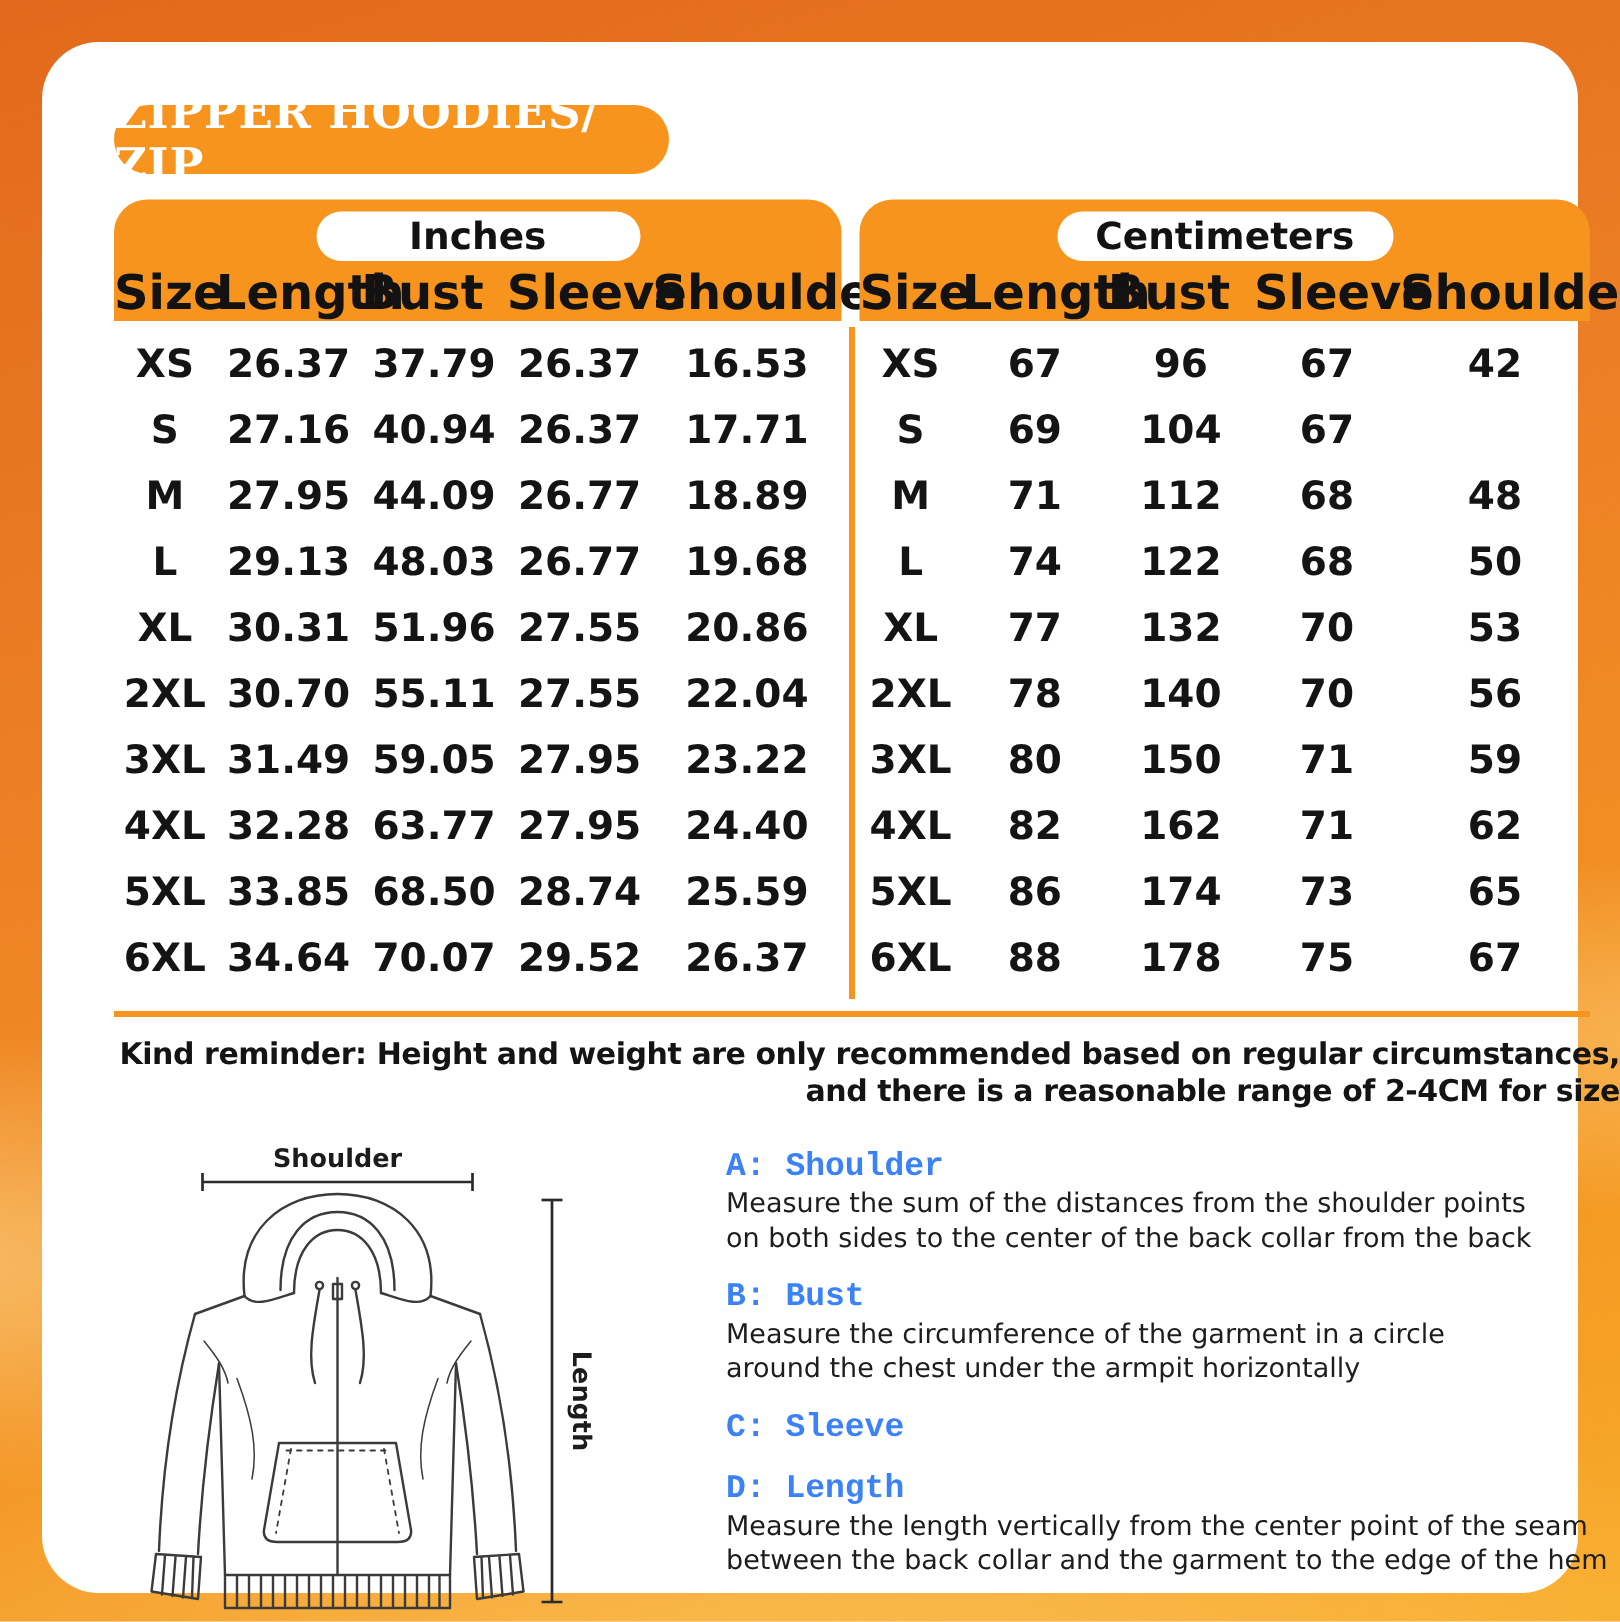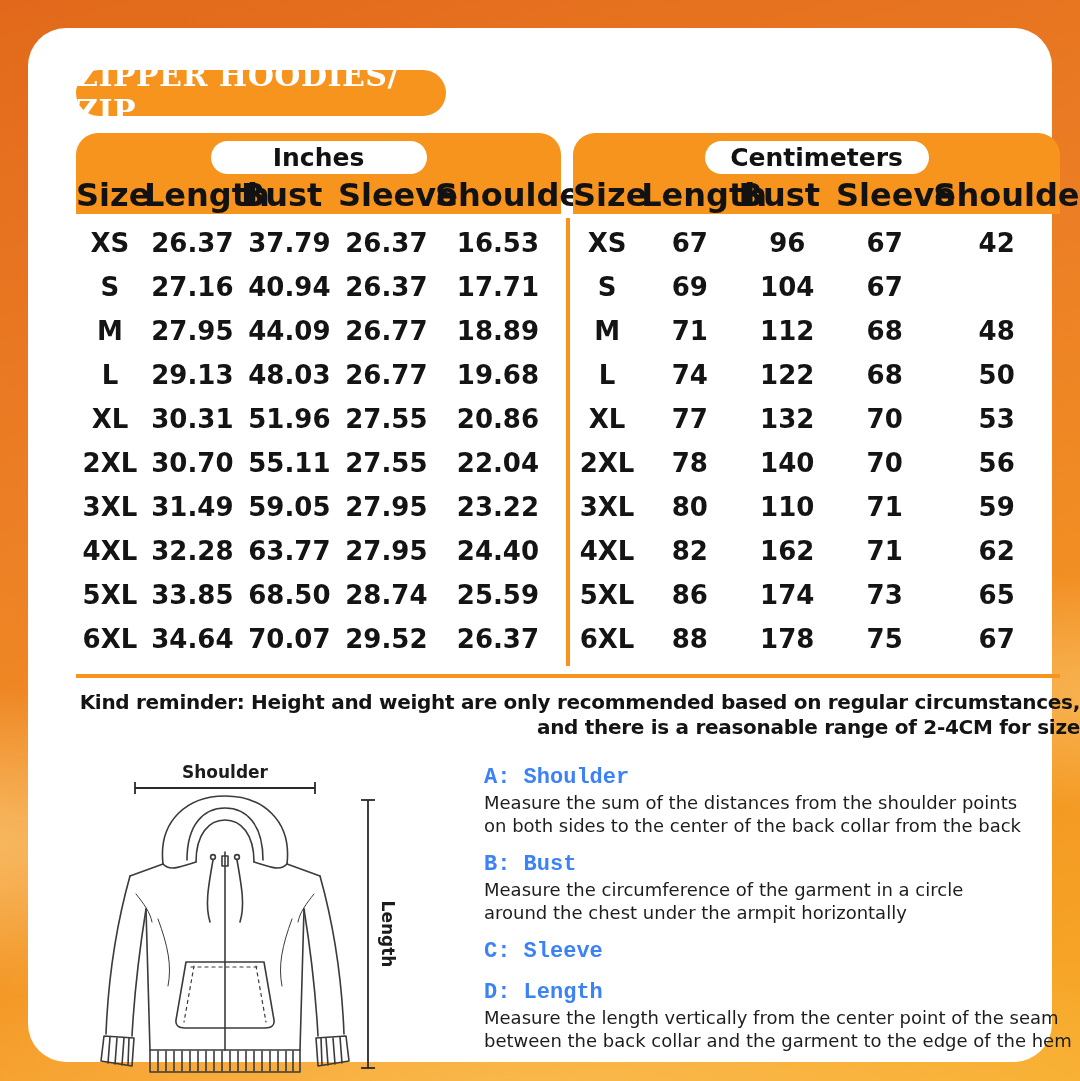--- a/index.html
+++ b/index.html
@@ -201,21 +201,21 @@
       <div class="trow">
         <div class="tcell">2XL</div>
         <div class="tcell">78</div>
         <div class="tcell">140</div>
         <div class="tcell">70</div>
         <div class="tcell">56</div>
       </div>
       <div class="trow">
         <div class="tcell">3XL</div>
         <div class="tcell">80</div>
-        <div class="tcell">110</div>
+        <div class="tcell">150</div>
         <div class="tcell">71</div>
         <div class="tcell">59</div>
       </div>
       <div class="trow">
         <div class="tcell">4XL</div>
         <div class="tcell">82</div>
         <div class="tcell">162</div>
         <div class="tcell">71</div>
         <div class="tcell">62</div>
       </div>

